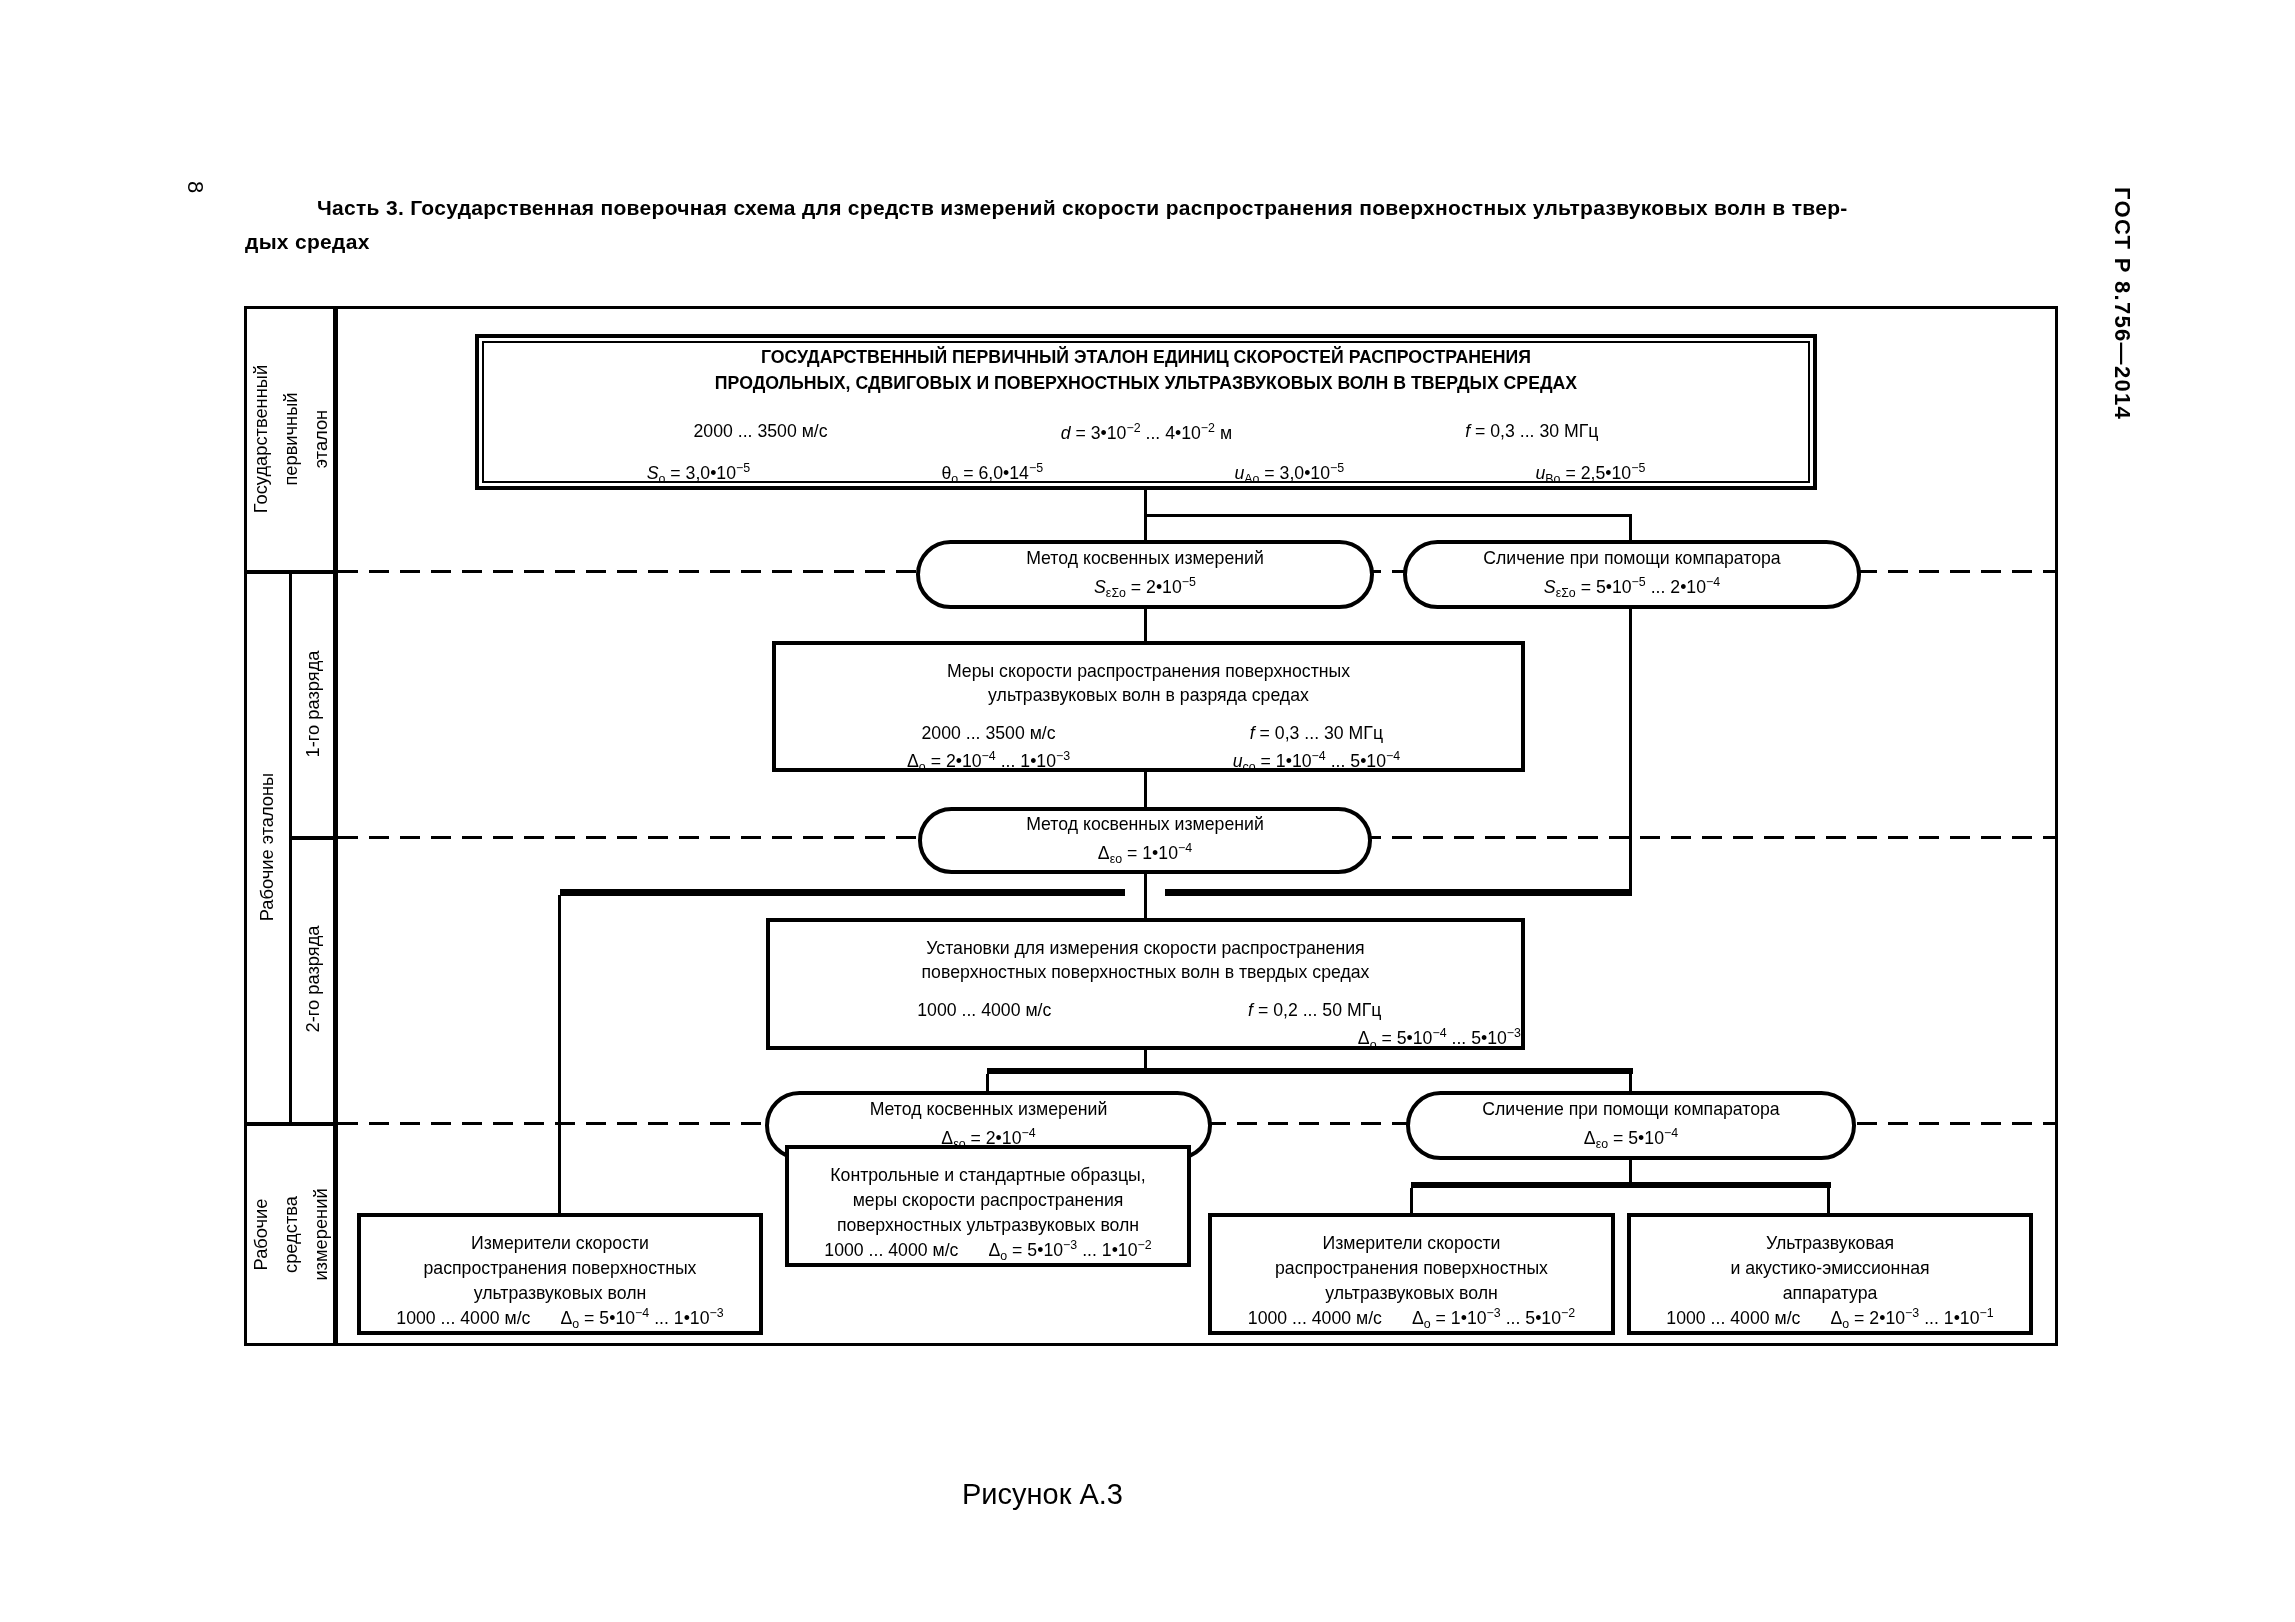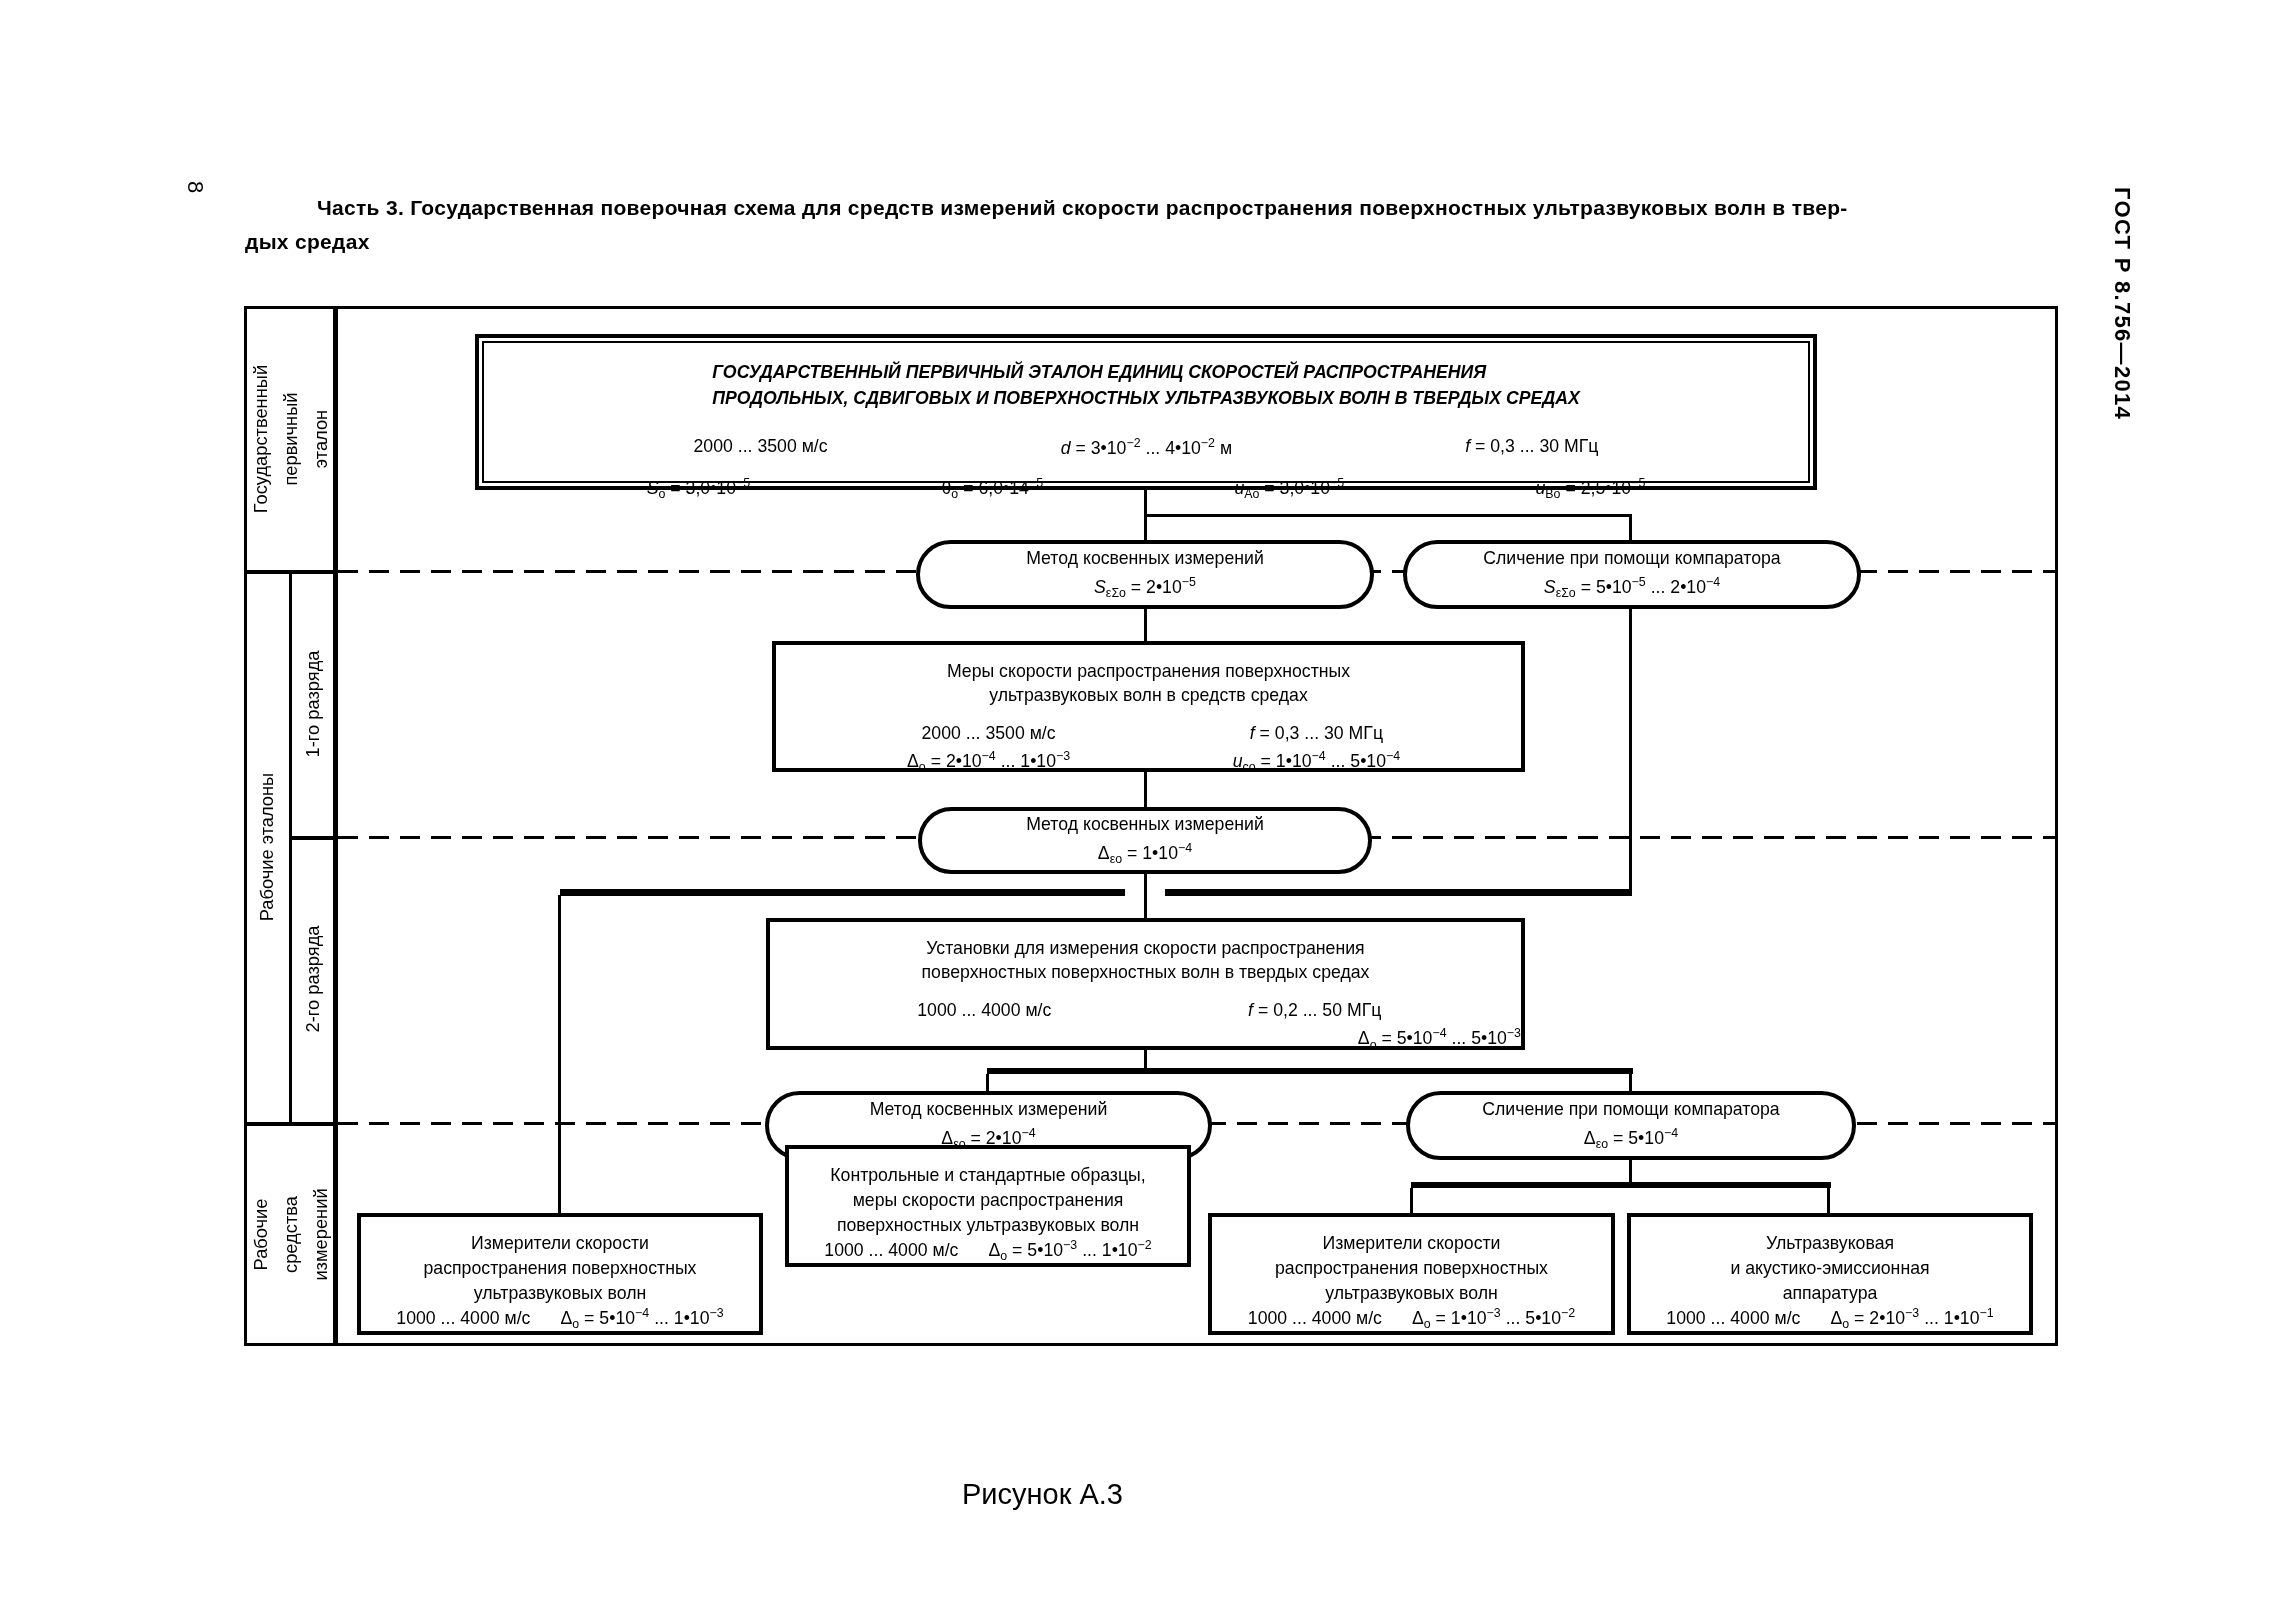--- a/index.html
+++ b/index.html
@@ -11,21 +11,21 @@
   .frame{position:absolute;border:3.9px solid #000;box-sizing:border-box;background:transparent;}
   .box{position:absolute;border:4.6px solid #000;background:#fff;box-sizing:border-box;
        display:flex;flex-direction:column;align-items:center;}
   .dbl::before{content:"";position:absolute;inset:3.3px;border:2px solid #000;pointer-events:none;}
   .oval{position:absolute;border:4.6px solid #000;background:#fff;border-radius:39px;box-sizing:border-box;
         display:flex;flex-direction:column;align-items:center;justify-content:center;text-align:center;}
   .oval .frm{margin-top:5.9px;}
   sub{font-size:12.4px;}
   sup{font-size:12.4px;}
   i{font-style:italic;}
-  .ptitle{font-weight:bold;line-height:26px;margin-top:21px;position:relative;font-style:italic;}
+  .ptitle{font-weight:bold;text-align:center;line-height:26px;margin-top:6px;position:relative;}
   .prow1{display:flex;width:100%;justify-content:space-around;padding:0 98px;box-sizing:border-box;margin-top:25px;position:relative;}
   .prow2{display:flex;width:100%;justify-content:space-around;padding:0 72px;box-sizing:border-box;margin-top:17px;position:relative;}
   .mtitle{text-align:center;line-height:24px;margin-top:14.4px;}
   .mrow{display:grid;grid-template-columns:1.05fr 1fr;width:88%;}
   .mrow div{text-align:center;}
   .crow{width:100%;text-align:right;}
   .btitle{text-align:center;line-height:25px;margin-top:13.7px;}
   .brow{margin-top:auto;margin-bottom:9.8px;display:flex;gap:30px;justify-content:center;align-items:baseline;width:100%;}
   .rot{position:absolute;transform-origin:0 0;transform:rotate(-90deg);
        display:flex;flex-direction:column;justify-content:center;text-align:center;font-size:18.3px;}
@@ -118,21 +118,21 @@
     <div class="frm"><i>S</i><sub>εΣо</sub><span> = 2•10</span><sup>−5</sup></div>
   </div>
   <div class="oval" style="left:1403px;top:540px;width:458px;height:69px;">
     <div>Сличение при помощи компаратора</div>
     <div class="frm"><i>S</i><sub>εΣо</sub><span> = 5•10</span><sup>−5</sup><span> ... 2•10</span><sup>−4</sup></div>
   </div>
 
   <div class="box" style="left:772px;top:641px;width:753px;height:131px;">
     <div class="mtitle">
       <div>Меры скорости распространения поверхностных</div>
-      <div>ультразвуковых волн в средств средах</div>
+      <div>ультразвуковых волн в разряда средах</div>
     </div>
     <div class="mrow" style="margin-top:15.7px;">
       <div>2000 ... 3500 м/с</div>
       <div><i>f</i><span> = 0,3 ... 30 МГц</span></div>
     </div>
     <div class="mrow" style="margin-top:4.6px;">
       <div><span>Δ</span><sub>о</sub><span> = 2•10</span><sup>−4</sup><span> ... 1•10</span><sup>−3</sup></div>
       <div><i>u</i><sub>со</sub><span> = 1•10</span><sup>−4</sup><span> ... 5•10</span><sup>−4</sup></div>
     </div>
   </div>

